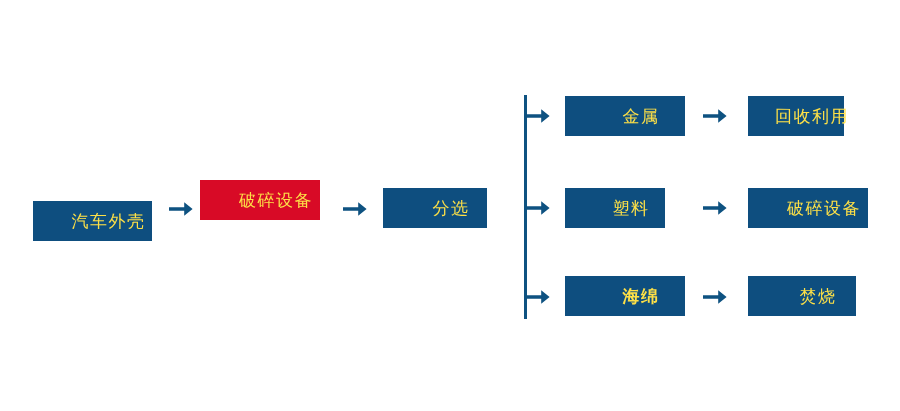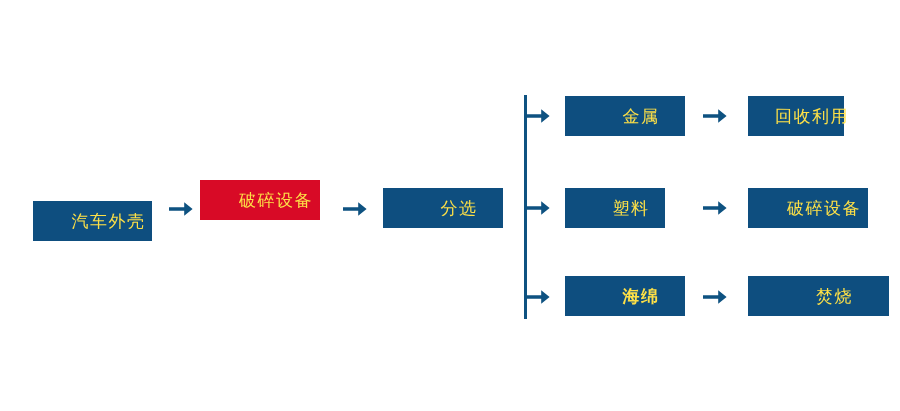--- a/index.html
+++ b/index.html
@@ -69,21 +69,21 @@
   </span>
 
   <div class="node red" style="left:200px; top:180px; width:120px;">破碎设备</div>
 
   <span class="arrow" style="left:343px; top:198px;">
     <svg width="24" height="22" viewBox="0 0 24 22" aria-hidden="true">
       <path d="M0 9.2 H15.2 V4.3 L23.6 11 L15.2 17.7 V12.8 H0 Z" fill="#0E5281"></path>
     </svg>
   </span>
 
-  <div class="node blue" style="left:383px; top:188px; width:120px;">分选</div>
+  <div class="node blue" style="left:383px; top:188px; width:104px;">分选</div>
 
   <div class="branch-line" style="left:524px; top:95px; width:3px; height:224px;"></div>
 
   <span class="branch-arrow" style="left:526px; top:105px;">
     <svg width="24" height="22" viewBox="0 0 24 22" aria-hidden="true">
       <path d="M0 9.2 H15.2 V4.3 L23.6 11 L15.2 17.7 V12.8 H0 Z" fill="#0E5281"></path>
     </svg>
   </span>
 
   <div class="node blue" style="left:565px; top:96px; width:120px;">金属</div>
@@ -119,15 +119,15 @@
   </span>
 
   <div class="node blue" style="left:565px; top:276px; width:120px;font-weight:bold;">海绵</div>
 
   <span class="arrow" style="left:703px; top:286px;">
     <svg width="24" height="22" viewBox="0 0 24 22" aria-hidden="true">
       <path d="M0 9.2 H15.2 V4.3 L23.6 11 L15.2 17.7 V12.8 H0 Z" fill="#0E5281"></path>
     </svg>
   </span>
 
-  <div class="node blue" style="left:748px; top:276px; width:141px;">焚烧</div>
+  <div class="node blue" style="left:748px; top:276px; width:108px;">焚烧</div>
 
 </div>
 
 </body></html>

